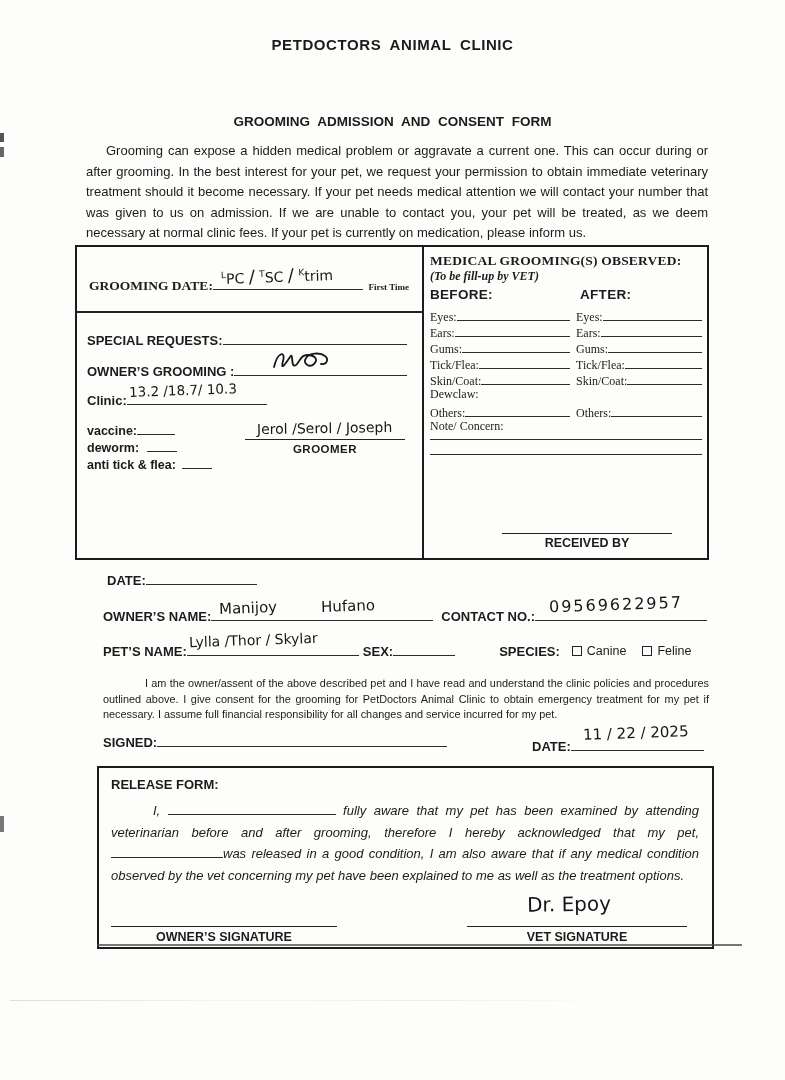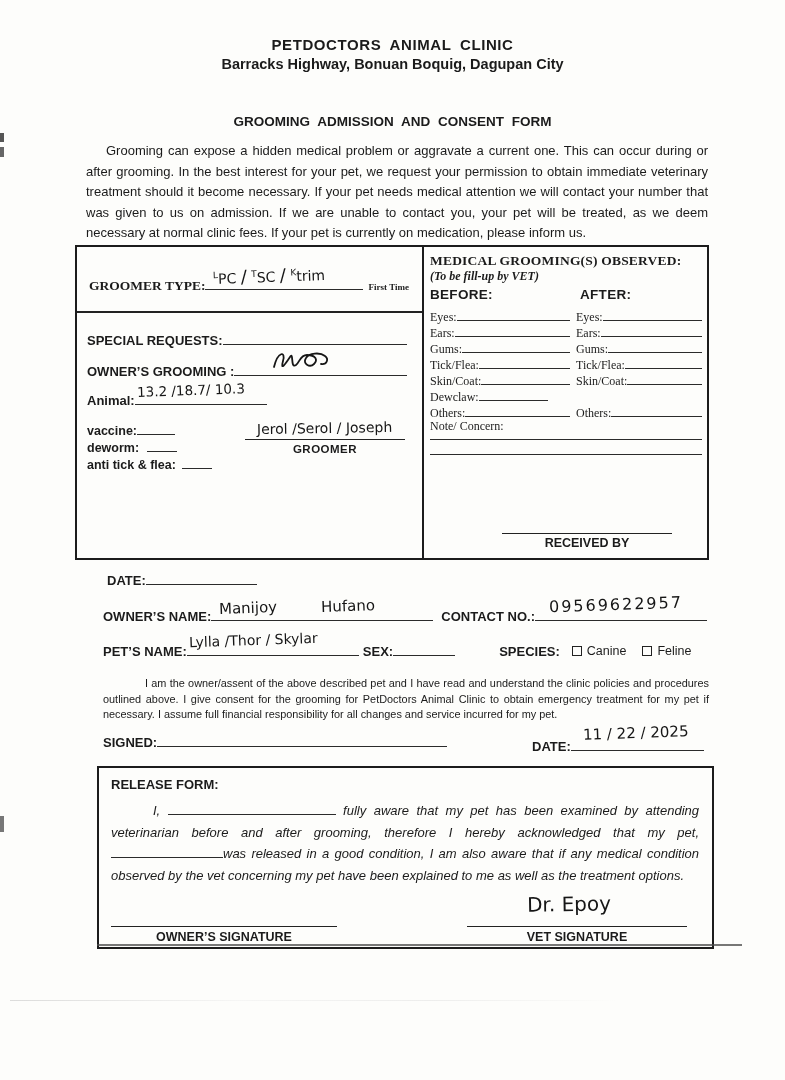--- a/index.html
+++ b/index.html
@@ -27,36 +27,35 @@
 <body>
 
 <div class="page">
 
   <div class="abs" style="left:0;top:133px;width:4px;height:9px;background:#555;"></div>
   <div class="abs" style="left:0;top:147px;width:4px;height:10px;background:#666;"></div>
   <div class="abs" style="left:0;top:816px;width:4px;height:16px;background:#777;"></div>
 
   <div class="abs center" style="left:0;top:36px;width:785px;">
     <div class="sansb" style="font-size:15px;letter-spacing:.6px;word-spacing:4px;">PETDOCTORS ANIMAL CLINIC</div>
-    <div class="sansb" style="font-size:14.5px;margin-top:3px;">Barracks Highway, Bonuan Boquig, Dagupan City</div>
   </div>
 
   <div class="abs center" style="left:0;top:112px;width:785px;">
     <span class="sansb u" style="font-size:13.5px;word-spacing:4px;">GROOMING ADMISSION AND CONSENT FORM</span>
   </div>
 
   <div class="abs jus" style="left:86px;top:141px;width:622px;font-size:13px;line-height:20.5px;text-indent:20px;">Grooming can expose a hidden medical problem or aggravate a current one. This can occur during or after grooming. In the best interest for your pet, we request your permission to obtain immediate veterinary treatment should it become necessary. If your pet needs medical attention we will contact your number that was given to us on admission. If we are unable to contact you, your pet will be treated, as we deem necessary at normal clinic fees. If your pet is currently on medication, please inform us.</div>
 
   <div class="abs box" style="left:75px;top:245px;width:630px;height:311px;">
     <div class="abs" style="left:345px;top:0;width:2px;height:100%;background:#1c1c1c;"></div>
 
     <div class="abs" style="left:0;top:0;width:345px;height:100%;">
 
       <div class="fieldrow" style="left:12px;top:26px;width:320px;">
-        <span class="serifb" style="font-size:13.5px;white-space:nowrap;">GROOMER TYPE:</span>
+        <span class="serifb" style="font-size:13.5px;white-space:nowrap;">GROOMING DATE:</span>
         <span class="blank" style="flex:1;position:relative;height:16px;">
           <span class="hw" style="position:absolute;left:8px;top:-8px;font-size:14px;white-space:nowrap;">
             <sup style="font-size:9px;">L</sup><span>PC</span>
             <span style="font-size:18px;">/</span>
             <sup style="font-size:9px;">T</sup><span>SC</span>
             <span style="font-size:18px;">/</span>
             <sup style="font-size:9px;">K</sup><span>trim</span>
           </span>
         </span>
         <span class="serifb u" style="font-size:9px;margin-left:6px;white-space:nowrap;">First Time</span>
@@ -72,21 +71,21 @@
       <div class="fieldrow" style="left:10px;top:112px;width:320px;">
         <span class="sansb" style="font-size:13px;white-space:nowrap;position:relative;">OWNER’S  GROOMING :</span>
         <span class="blank" style="position:relative;height:16px;">
           <svg width="70" height="28" viewBox="0 0 70 28" style="position:absolute;left:36px;top:-12px;">
             <path d="M4 20 C8 4, 16 4, 13 14 C10 25, 16 16, 20 10 C24 4, 20 22, 26 18 C30 15, 30 8, 37 8 C46 8, 48 13, 44 17 C40 21, 32 17, 36 11 C39 6, 50 5, 55 9 C59 12, 57 18, 51 17" stroke="#161616" stroke-width="1.8" fill="none" stroke-linecap="round"></path>
           </svg>
         </span>
       </div>
 
       <div class="fieldrow" style="left:10px;top:141px;width:180px;">
-        <span class="sansb" style="font-size:13px;white-space:nowrap;">Animal:</span>
+        <span class="sansb" style="font-size:13px;white-space:nowrap;">Clinic:</span>
         <span class="blank" style="flex:1;position:relative;height:16px;">
           <span class="hw" style="position:absolute;left:2px;top:-6px;font-size:13.5px;white-space:nowrap;">13.2 /18.7/ 10.3</span>
         </span>
       </div>
 
       <div class="fieldrow" style="left:10px;top:174px;width:110px;">
         <span class="sansb" style="font-size:12.5px;white-space:nowrap;">vaccine:</span>
         <span class="blank" style="width:38px;flex:none;"></span>
       </div>
       <div class="fieldrow" style="left:10px;top:191px;width:110px;">
@@ -127,21 +126,21 @@
           <span class="blank"></span>
         </div>
       <div class="fieldrow" style="left:6px;top:108px;width:140px;">
           <span class="serif" style="font-size:12px;white-space:nowrap;">Tick/Flea:</span>
           <span class="blank"></span>
         </div>
       <div class="fieldrow" style="left:6px;top:124px;width:140px;">
           <span class="serif" style="font-size:12px;white-space:nowrap;">Skin/Coat:</span>
           <span class="blank"></span>
         </div>
-      <div class="fieldrow" style="left:6px;top:140px;width:118px;">
+      <div class="fieldrow" style="left:6px;top:140px;width:118px;flex-direction:column;">
           <span class="serif" style="font-size:12px;white-space:nowrap;">Dewclaw:</span>
           <span class="blank"></span>
         </div>
       <div class="fieldrow" style="left:6px;top:156px;width:140px;">
           <span class="serif" style="font-size:12px;white-space:nowrap;">Others:</span>
           <span class="blank"></span>
         </div>
 
       <div class="fieldrow" style="left:152px;top:60px;width:126px;">
           <span class="serif" style="font-size:12px;white-space:nowrap;">Eyes:</span>

